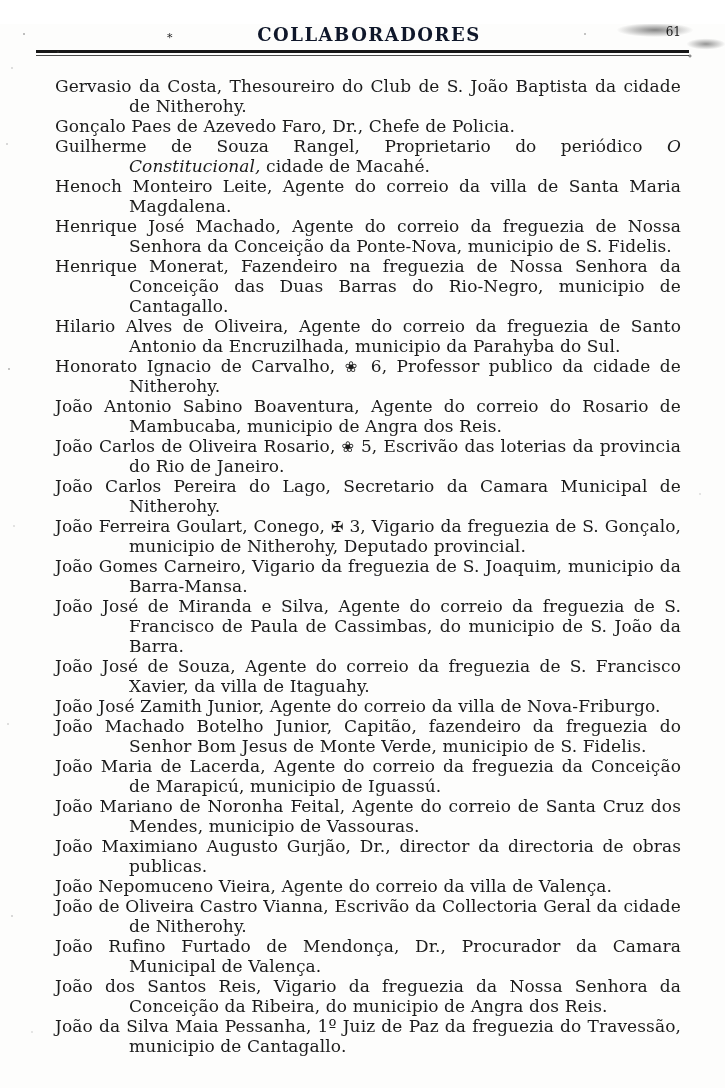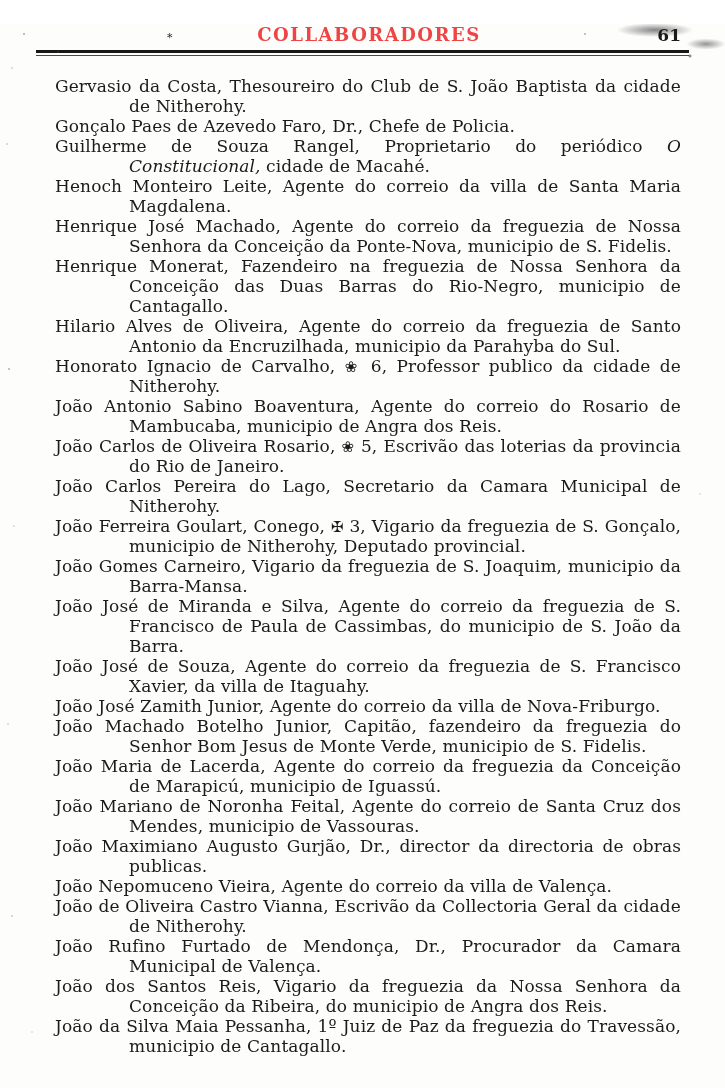--- a/index.html
+++ b/index.html
@@ -50,28 +50,28 @@
     position: absolute;
     left: 112px;
     top: 7px;
     font-size: 11px;
     color: #222;
   }
   .running-header .title {
     font-size: 18px;
     font-weight: 700;
     letter-spacing: 1.5px;
-    color: #ef4444;
+    color: #0f172a;
   }
   .running-header .pagenum {
     position: absolute;
     right: 2px;
     top: 1px;
-    font-size: 17px;
-    font-weight: 700;
+    font-size: 12px;
+    font-weight: 400;
     color: #1a1a1a;
   }
   .header-rule {
     margin: 2px 36px 0 36px;
     height: 6px;
     border-top: 3px solid #171717;
     border-bottom: 1px solid #4a4a4a;
   }
   .entries {
     margin: 20px 44px 0 55px;

